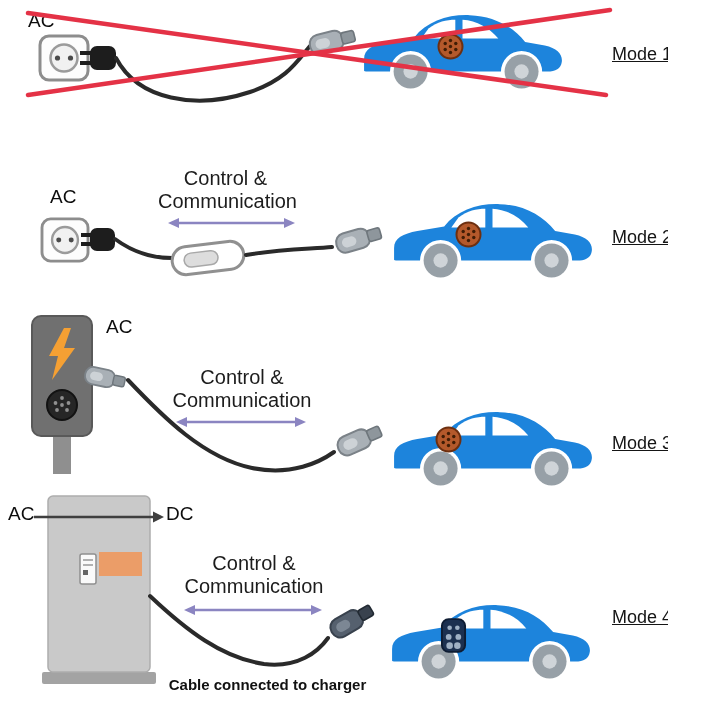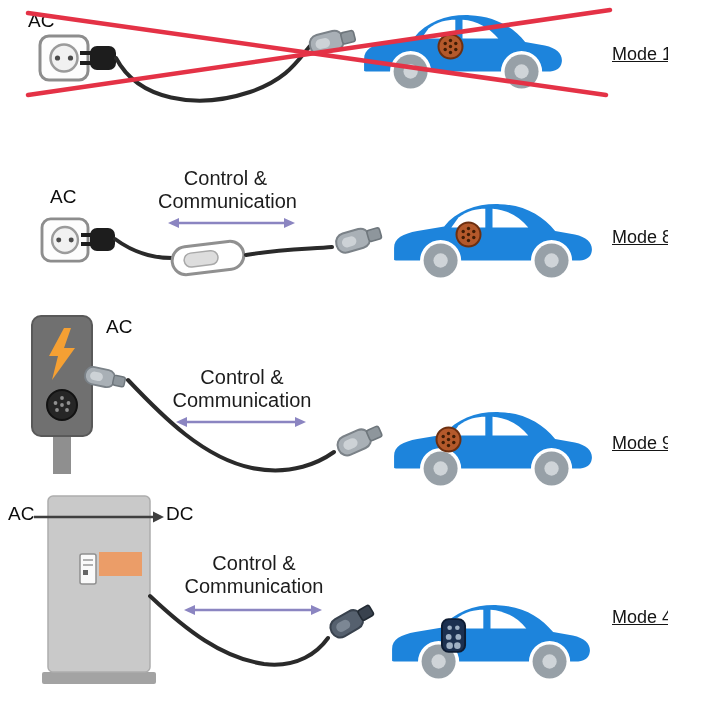--- a/index.html
+++ b/index.html
@@ -127,21 +127,21 @@
     <g transform="rotate(-7 208 93)">
       <rect x="172" y="79" width="72" height="28" rx="14" fill="#ffffff" stroke="#909090" stroke-width="3"></rect>
       <rect x="184" y="86" width="34" height="14" rx="7" fill="#dddddd" stroke="#a8a8a8" stroke-width="1.5"></rect>
     </g>
     <path class="cable" d="M246,90 C280,84 312,84 332,82"></path>
     <use href="#nozzle" width="52" height="33" transform="translate(330,66) rotate(-16)"></use>
     <use href="#car" x="385" y="32" width="215" height="85"></use>
     <use href="#port-ac" x="455" y="56" width="27" height="27"></use>
   </svg>
 
-  <div class="label mode-label" style="left:612px;top:227px;">Mode 8</div>
+  <div class="label mode-label" style="left:612px;top:227px;">Mode 2</div>
 
   <div class="label ac-label" style="left:106px;top:316px;">AC</div>
 
   <div class="comm" style="left:172px;top:366px;width:140px;">
     <div>Control &amp;</div>
     <div>Communication</div>
   </div>
 
   <svg class="row-svg" style="top:310px" width="720" height="190">
     <g>
@@ -161,21 +161,21 @@
     <g>
       <line class="comm-line" x1="184" y1="112" x2="298" y2="112"></line>
       <path class="comm-head" d="M176,112 L187,107 L187,117 Z"></path>
       <path class="comm-head" d="M306,112 L295,107 L295,117 Z"></path>
     </g>
     <use href="#nozzle" width="52" height="33" transform="translate(330,126) rotate(-24)"></use>
     <use href="#car" x="385" y="95" width="215" height="85"></use>
     <use href="#port-ac" x="435" y="116" width="27" height="27"></use>
   </svg>
 
-  <div class="label mode-label" style="left:612px;top:433px;">Mode 9</div>
+  <div class="label mode-label" style="left:612px;top:433px;">Mode 3</div>
 
   <div class="label ac-label" style="left:8px;top:503px;">AC</div>
   <div class="label ac-label" style="left:166px;top:503px;text-align:center;">DC</div>
 
   <div class="comm" style="left:183px;top:552px;width:142px;">
     <div>Control &amp;</div>
     <div>Communication</div>
   </div>
 
   <svg class="row-svg" style="top:490px" width="720" height="220">
@@ -200,14 +200,15 @@
       <path class="comm-head" d="M184,120 L195,115 L195,125 Z"></path>
       <path class="comm-head" d="M322,120 L311,115 L311,125 Z"></path>
     </g>
     <use href="#nozzle-dark" width="52" height="33" transform="translate(322,130) rotate(-30)"></use>
     <use href="#car" x="383" y="108" width="215" height="85"></use>
     <use href="#port-dc" x="440" y="128" width="27" height="35"></use>
   </svg>
 
   <div class="label mode-label" style="left:612px;top:607px;">Mode 4</div>
 
+  <div class="caption" style="left:150px;top:676px;width:235px;">Cable connected to charger</div>
 
 </div>
 
 </body></html>

